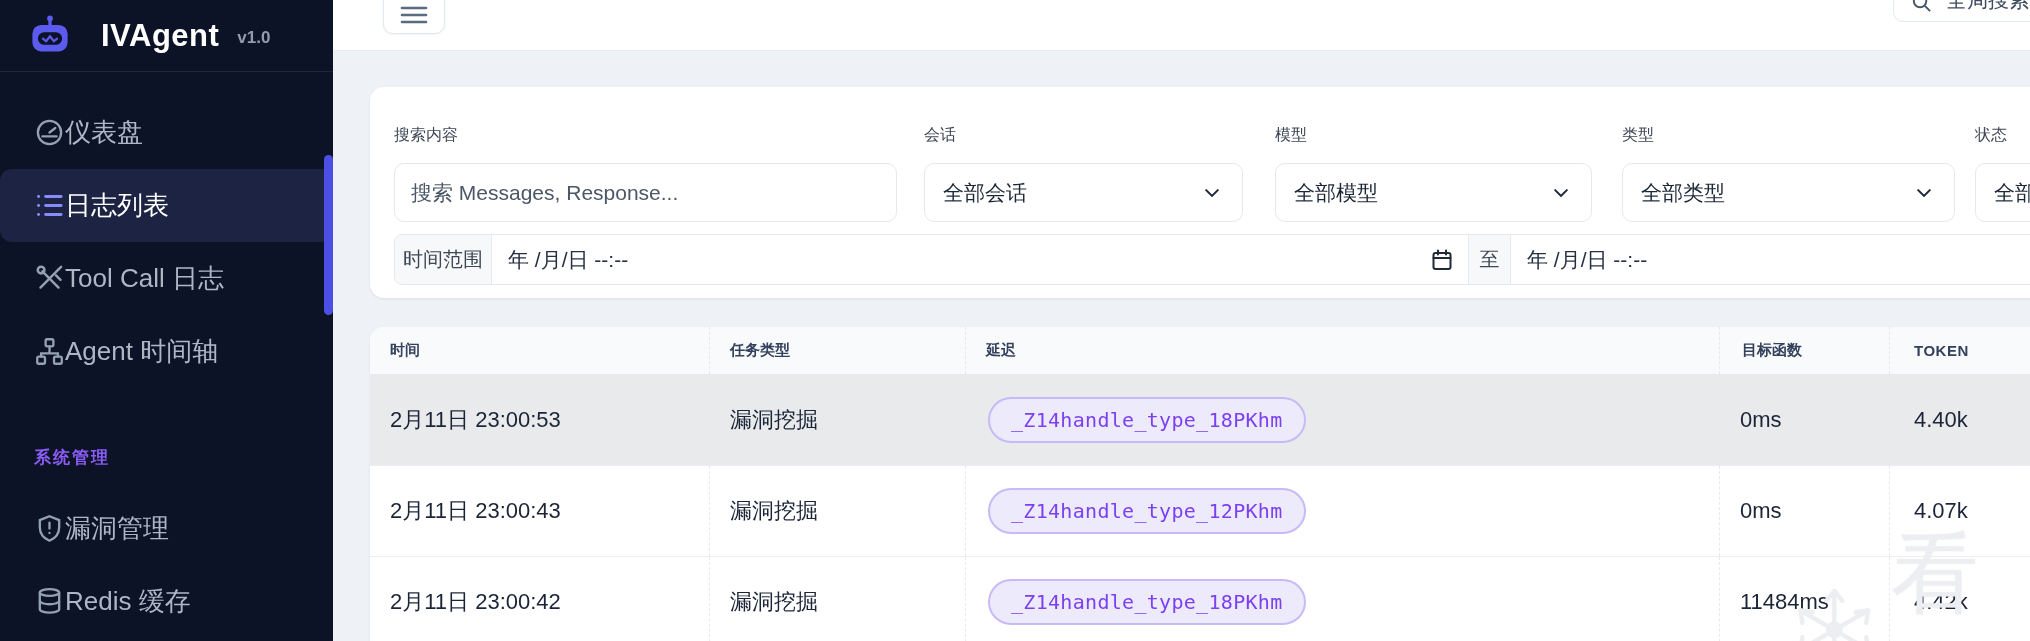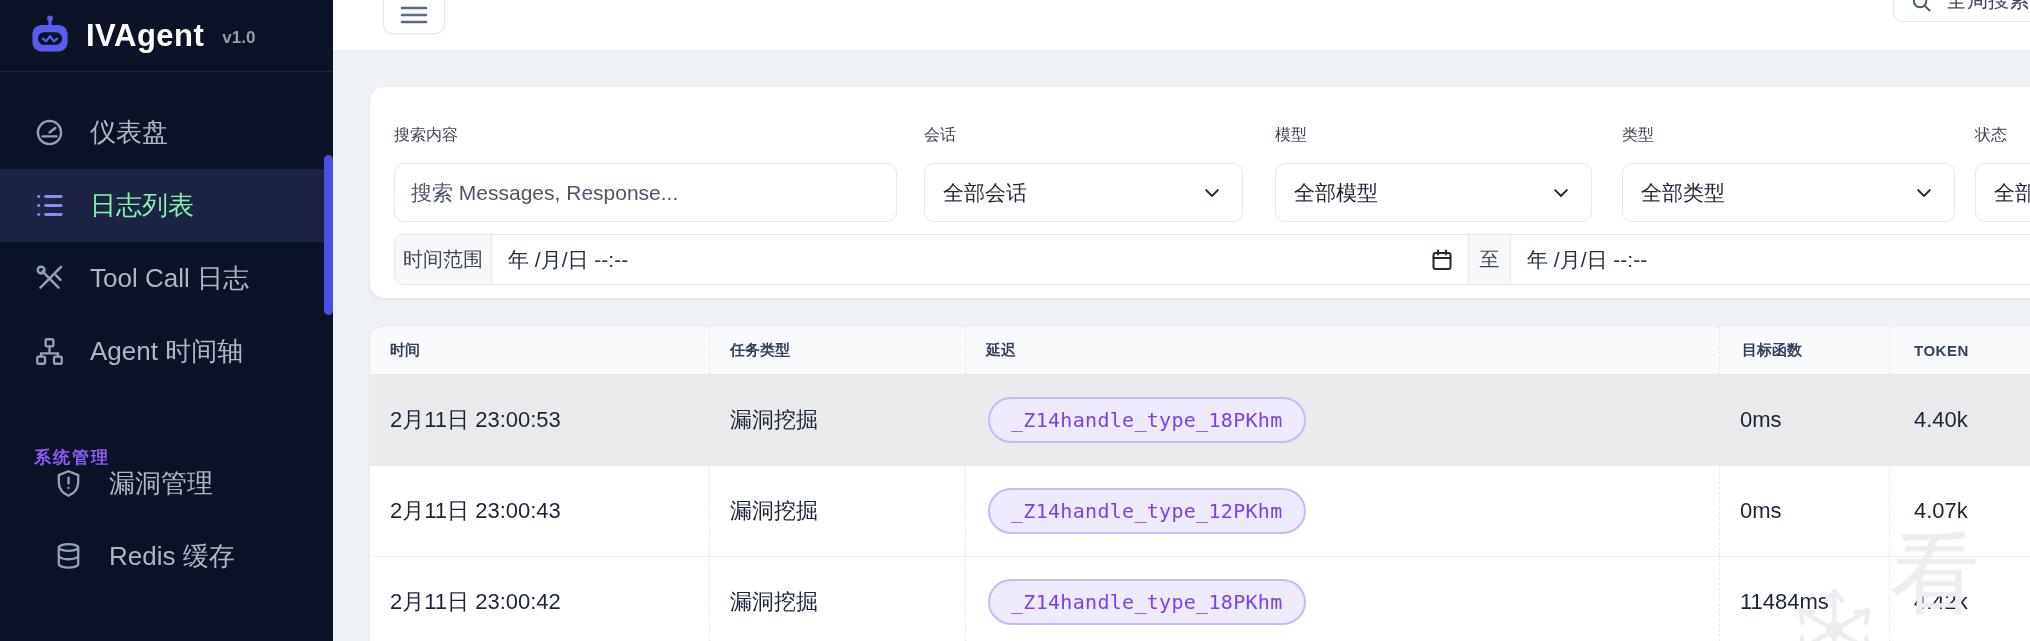--- a/index.html
+++ b/index.html
@@ -5,28 +5,28 @@
   html,body{margin:0;padding:0;background:#eef1f6;}
   *{box-sizing:border-box;}
   .stage{position:relative;width:2030px;height:641px;overflow:hidden;
          font-family:"Liberation Sans","DejaVu Sans",sans-serif;background:#eef1f6;}
 
   
   .sidebar{position:absolute;left:0;top:0;width:333px;height:641px;background:#0d1326;}
   .logo-row{position:absolute;left:0;top:0;width:333px;height:72px;display:flex;align-items:center;
             padding-left:28px;gap:14px;border-bottom:1px solid rgba(148,163,184,0.14);}
   .logo-ico{width:44px;height:44px;flex:none;}
-  .logo-title{color:#ffffff;font-size:31px;font-weight:bold;letter-spacing:0.5px;}
+  .logo-title{color:#ffffff;font-size:31px;font-weight:bold;letter-spacing:0.5px;margin-left:15px;}
   .logo-ver{color:#949cab;font-size:17px;font-weight:bold;margin-left:4px;margin-top:4px;}
   .nav{position:absolute;left:0;width:333px;}
-  .nav1{top:96px;} .nav2{top:447px;margin-left:19px;}
-  .nav-item{height:73px;display:flex;align-items:center;padding-left:34px;gap:25px;
+  .nav1{top:96px;} .nav2{top:492px;}
+  .nav-item{height:73px;display:flex;align-items:center;padding-left:34px;
             color:#aeb6c6;font-size:26px;cursor:pointer;}
   .nav-item .nico{width:31px;height:31px;color:#94a0b4;flex:none;}
-  .nav-item.active{background:#1d2342;color:#86efac;}
+  .nav-item.active{background:#1d2342;color:#ffffff;border-radius:12px;}
   .nav-item.active .nico{color:#868df8;}
   .section-label{position:absolute;left:34px;top:446px;color:#8b5cf6;font-size:17px;
                  font-weight:bold;letter-spacing:2px;}
   .sb-thumb{position:absolute;right:0px;top:155px;width:9px;height:160px;background:#4c4fe4;border-radius:5px;}
 
   
   .topbar{position:absolute;left:333px;top:0;width:1697px;height:51px;background:#ffffff;
           border-bottom:1px solid #e7eaf0;}
   .hbtn{position:absolute;left:383px;top:-22px;width:62px;height:56px;background:#fff;
         border:1px solid #e2e8f0;border-radius:10px;display:flex;align-items:flex-end;

